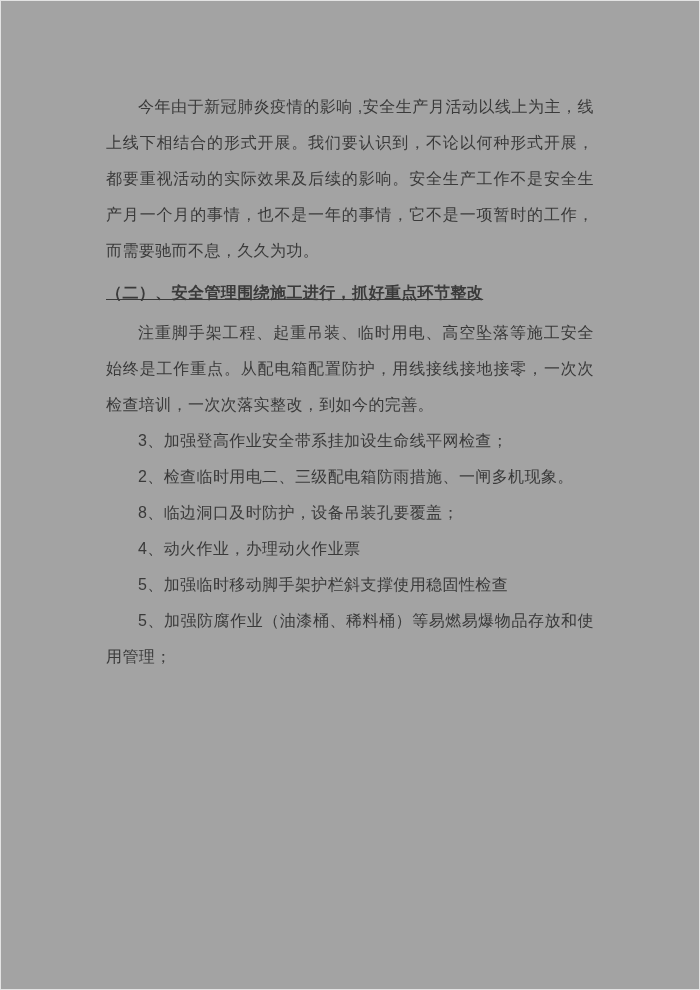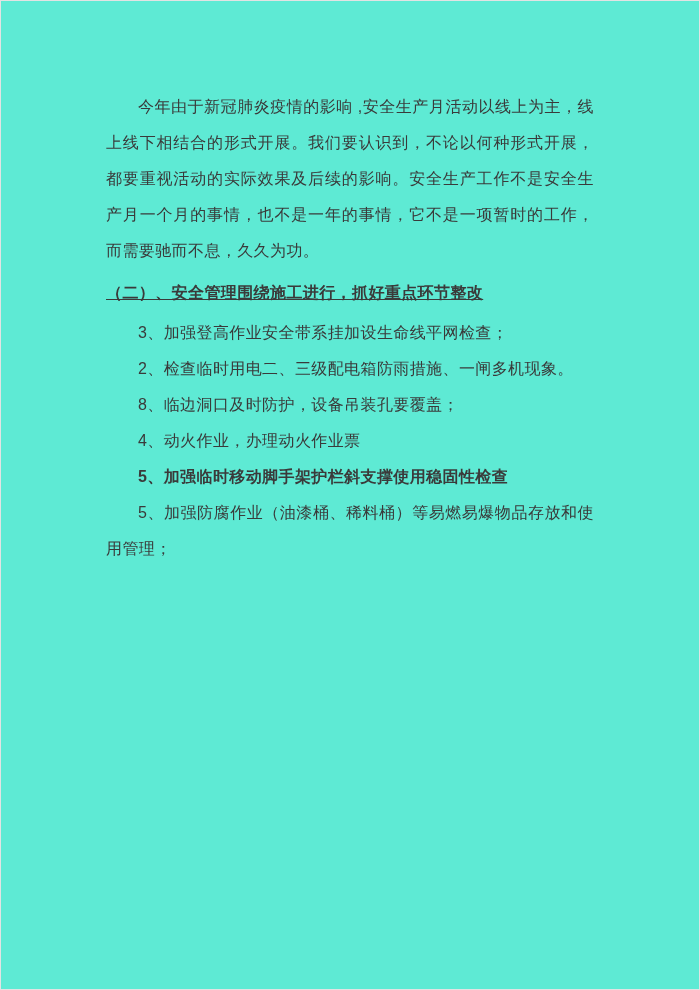--- a/index.html
+++ b/index.html
@@ -5,21 +5,21 @@
   html, body {
     margin: 0;
     padding: 0;
     background: #f2f2f2;
   }
   .page {
     position: relative;
     width: 700px;
     height: 990px;
     margin: 0 auto;
-    background: #5eead4;
+    background: #a3a3a3;
     box-sizing: border-box;
     padding: 88px 105px 0 105px;
     border: 1px solid #e3e3e3;
     font-family: "Liberation Sans", "DejaVu Sans", sans-serif;
     color: #3a3a3a;
     overflow: hidden;
   }
   .page p {
     margin: 0;
     font-size: 16px;
@@ -30,32 +30,33 @@
   }
   .indent {
     text-indent: 2em;
   }
   .heading {
     font-weight: bold;
     margin: 6px 0 4px 0 !important;
     text-decoration: underline;
   }
   .bold {
-    font-weight: bold;
+    font-weight: normal;
   }
 </style>
 </head>
 <body>
 
 <div class="page">
   <p class="indent">今年由于新冠肺炎疫情的影响 ,安全生产月活动以线上为主，线上线下相结合的形式开展。我们要认识到，不论以何种形式开展，都要重视活动的实际效果及后续的影响。安全生产工作不是安全生产月一个月的事情，也不是一年的事情，它不是一项暂时的工作，而需要驰而不息，久久为功。</p>
 
   <p class="heading">（二）、安全管理围绕施工进行，抓好重点环节整改</p>
 
 
+  <p class="indent">注重脚手架工程、起重吊装、临时用电、高空坠落等施工安全始终是工作重点。从配电箱配置防护，用线接线接地接零，一次次检查培训，一次次落实整改，到如今的完善。</p>
 
   <p class="indent">3、加强登高作业安全带系挂加设生命线平网检查；</p>
 
   <p class="indent">2、检查临时用电二、三级配电箱防雨措施、一闸多机现象。</p>
 
   <p class="indent">8、临边洞口及时防护，设备吊装孔要覆盖；</p>
 
   <p class="indent">4、动火作业，办理动火作业票</p>
 
   <p class="indent bold">5、加强临时移动脚手架护栏斜支撑使用稳固性检查</p>

